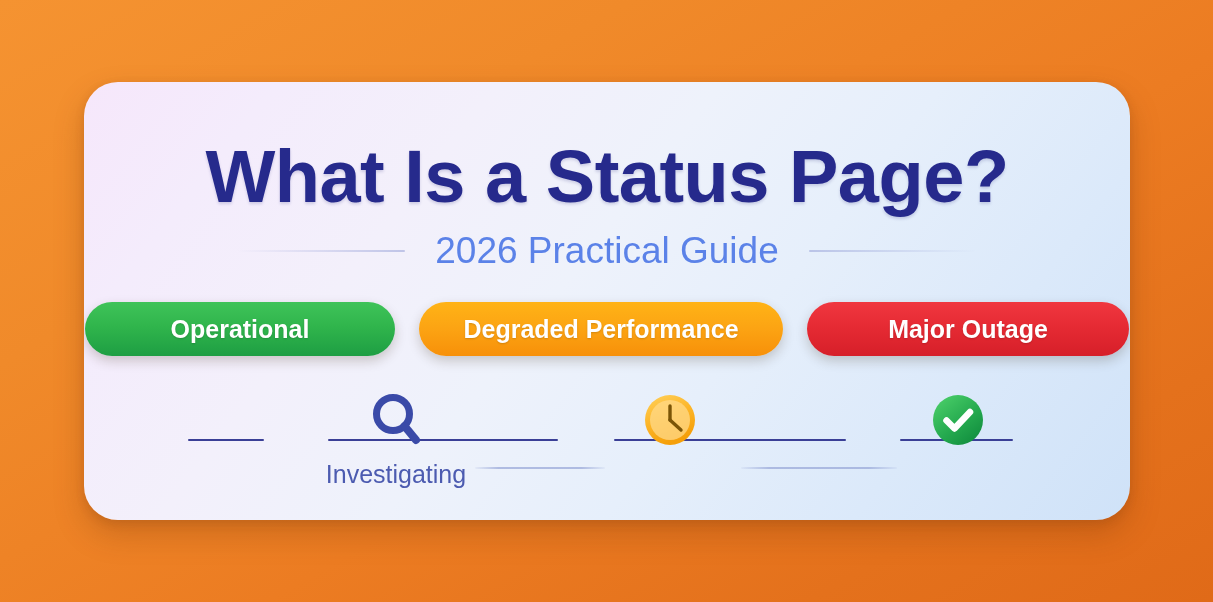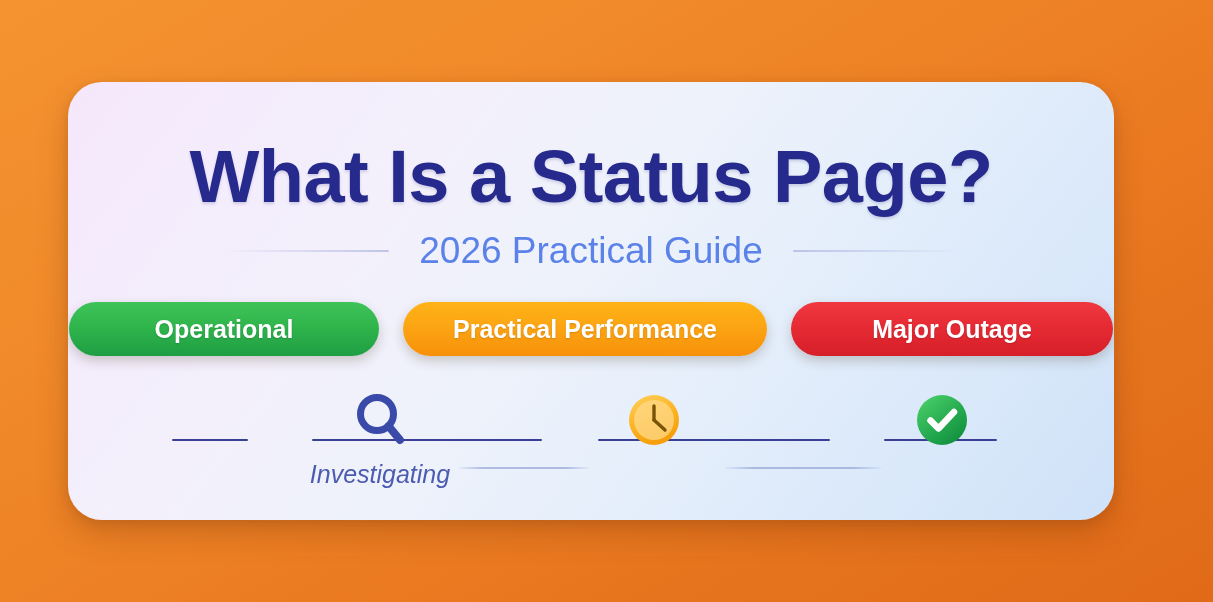--- a/index.html
+++ b/index.html
@@ -16,21 +16,21 @@
                 #f08a2a 28%,
                 #ec7c22 58%,
                 #e4711c 82%,
                 #e06a18 100%);
     position: relative;
   }
 
   
   #status-card {
     position: absolute;
-    left: 68px;
+    left: 84px;
     top: 82px;
     width: 1046px;
     height: 438px;
     border-radius: 34px;
     background:
       linear-gradient(128deg,
         #f6e7fb 0%,
         #f4ecfc 14%,
         #f3f0fb 30%,
         #eef2fb 46%,
@@ -156,21 +156,20 @@
     display: flex;
     align-items: center;
     justify-content: center;
   }
   .node-label {
     margin-top: 8px;
     font-size: 25px;
     font-weight: 400;
     color: #4c5bb0;
     white-space: nowrap;
-    font-style: italic;
   }
 
   #node-investigating { left: 312px; }
   #node-monitoring    { left: 586px; }
   #node-resolved      { left: 874px; }
 
   .label-rule {
     position: absolute;
     top: 79px;
     height: 2px;
@@ -200,21 +199,21 @@
     <span class="sub-rule left"></span>
     <span id="page-subtitle">2026 Practical Guide</span>
     <span class="sub-rule right"></span>
   </div>
 
   <div id="status-pills">
     <div class="pill operational">
       <span>Operational</span>
     </div>
     <div class="pill degraded">
-      <span>Practical Performance</span>
+      <span>Degraded Performance</span>
     </div>
     <div class="pill outage">
       <span>Major Outage</span>
     </div>
   </div>
 
   <div id="timeline">
 
     <div class="rail" id="rail-0"></div>
     <div class="rail" id="rail-1"></div>

